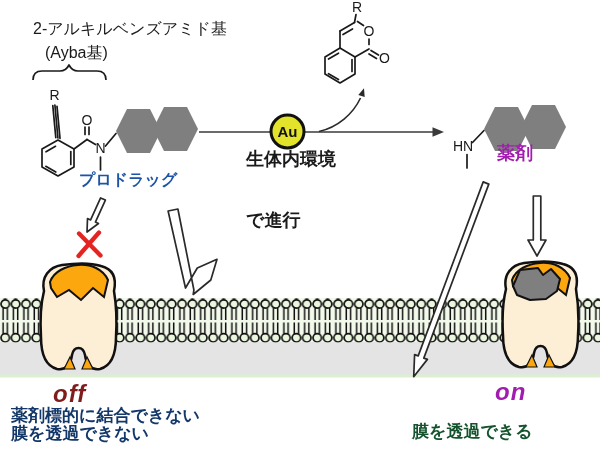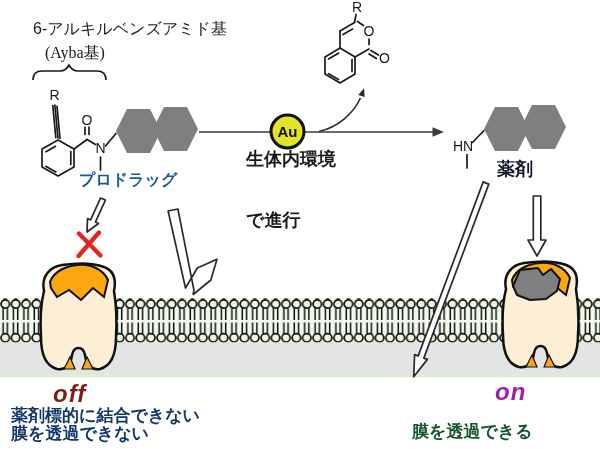--- a/index.html
+++ b/index.html
@@ -138,29 +138,29 @@
     <text class="atom" x="463" y="151" text-anchor="middle">HN</text>
     <line class="bond" x1="472.5" y1="142.5" x2="484" y2="130.5"></line>
     <line class="bond" x1="467" y1="154.5" x2="467" y2="168"></line>
     <g fill="#7f7f7f">
       <polygon points="484,129 495,107 518,107 529,129 518,151 495,151"></polygon>
       <polygon points="521,127 532,105 555,105 566,127 555,149 532,149"></polygon>
     </g>
   </g>
 </svg>
 
-<div class="txt jp16" style="left:33px;top:21px;">6-アルキルベンズアミド基</div>
-<div class="txt jp16" style="left:45px;top:45px;font-family:Liberation Serif, serif;">(Ayba基)</div>
+<div class="txt jp16" style="left:33px;top:21px;">2-アルキルベンズアミド基</div>
+<div class="txt jp16" style="left:45px;top:45px;">(Ayba基)</div>
 
 <div class="txt name-label" style="left: 79px; top: 172px; color: rgb(29, 84, 165);">プロドラッグ</div>
 
 <div class="txt jp18" style="left:246px;top:150px;">生体内環境</div>
 <div class="txt jp18" style="left:246px;top:169px;margin-top:42px;">で進行</div>
 
-<div class="txt jp18" style="left: 497px; top: 160px; color: #0f172a;">薬剤</div>
+<div class="txt jp18" style="left: 497px; top: 144px; color: #a21caf;">薬剤</div>
 
 <div class="txt state-title" style="left: 53px; top: 381px; color: #7f1d1d;">off</div>
 <div class="txt state-line" style="left: 11px; top: 407px; color: rgb(19, 55, 104);">薬剤標的に結合できない</div>
 <div class="txt state-line" style="left: 11px; top: 425px; color: rgb(19, 55, 104);">膜を透過できない</div>
 
 <div class="txt state-title" style="left: 495px; top: 379px; color: #a21caf;">on</div>
 <div class="txt state-line" style="left: 412px; top: 423px; color: #14532d;">膜を透過できる</div>
 
 </div>
 

